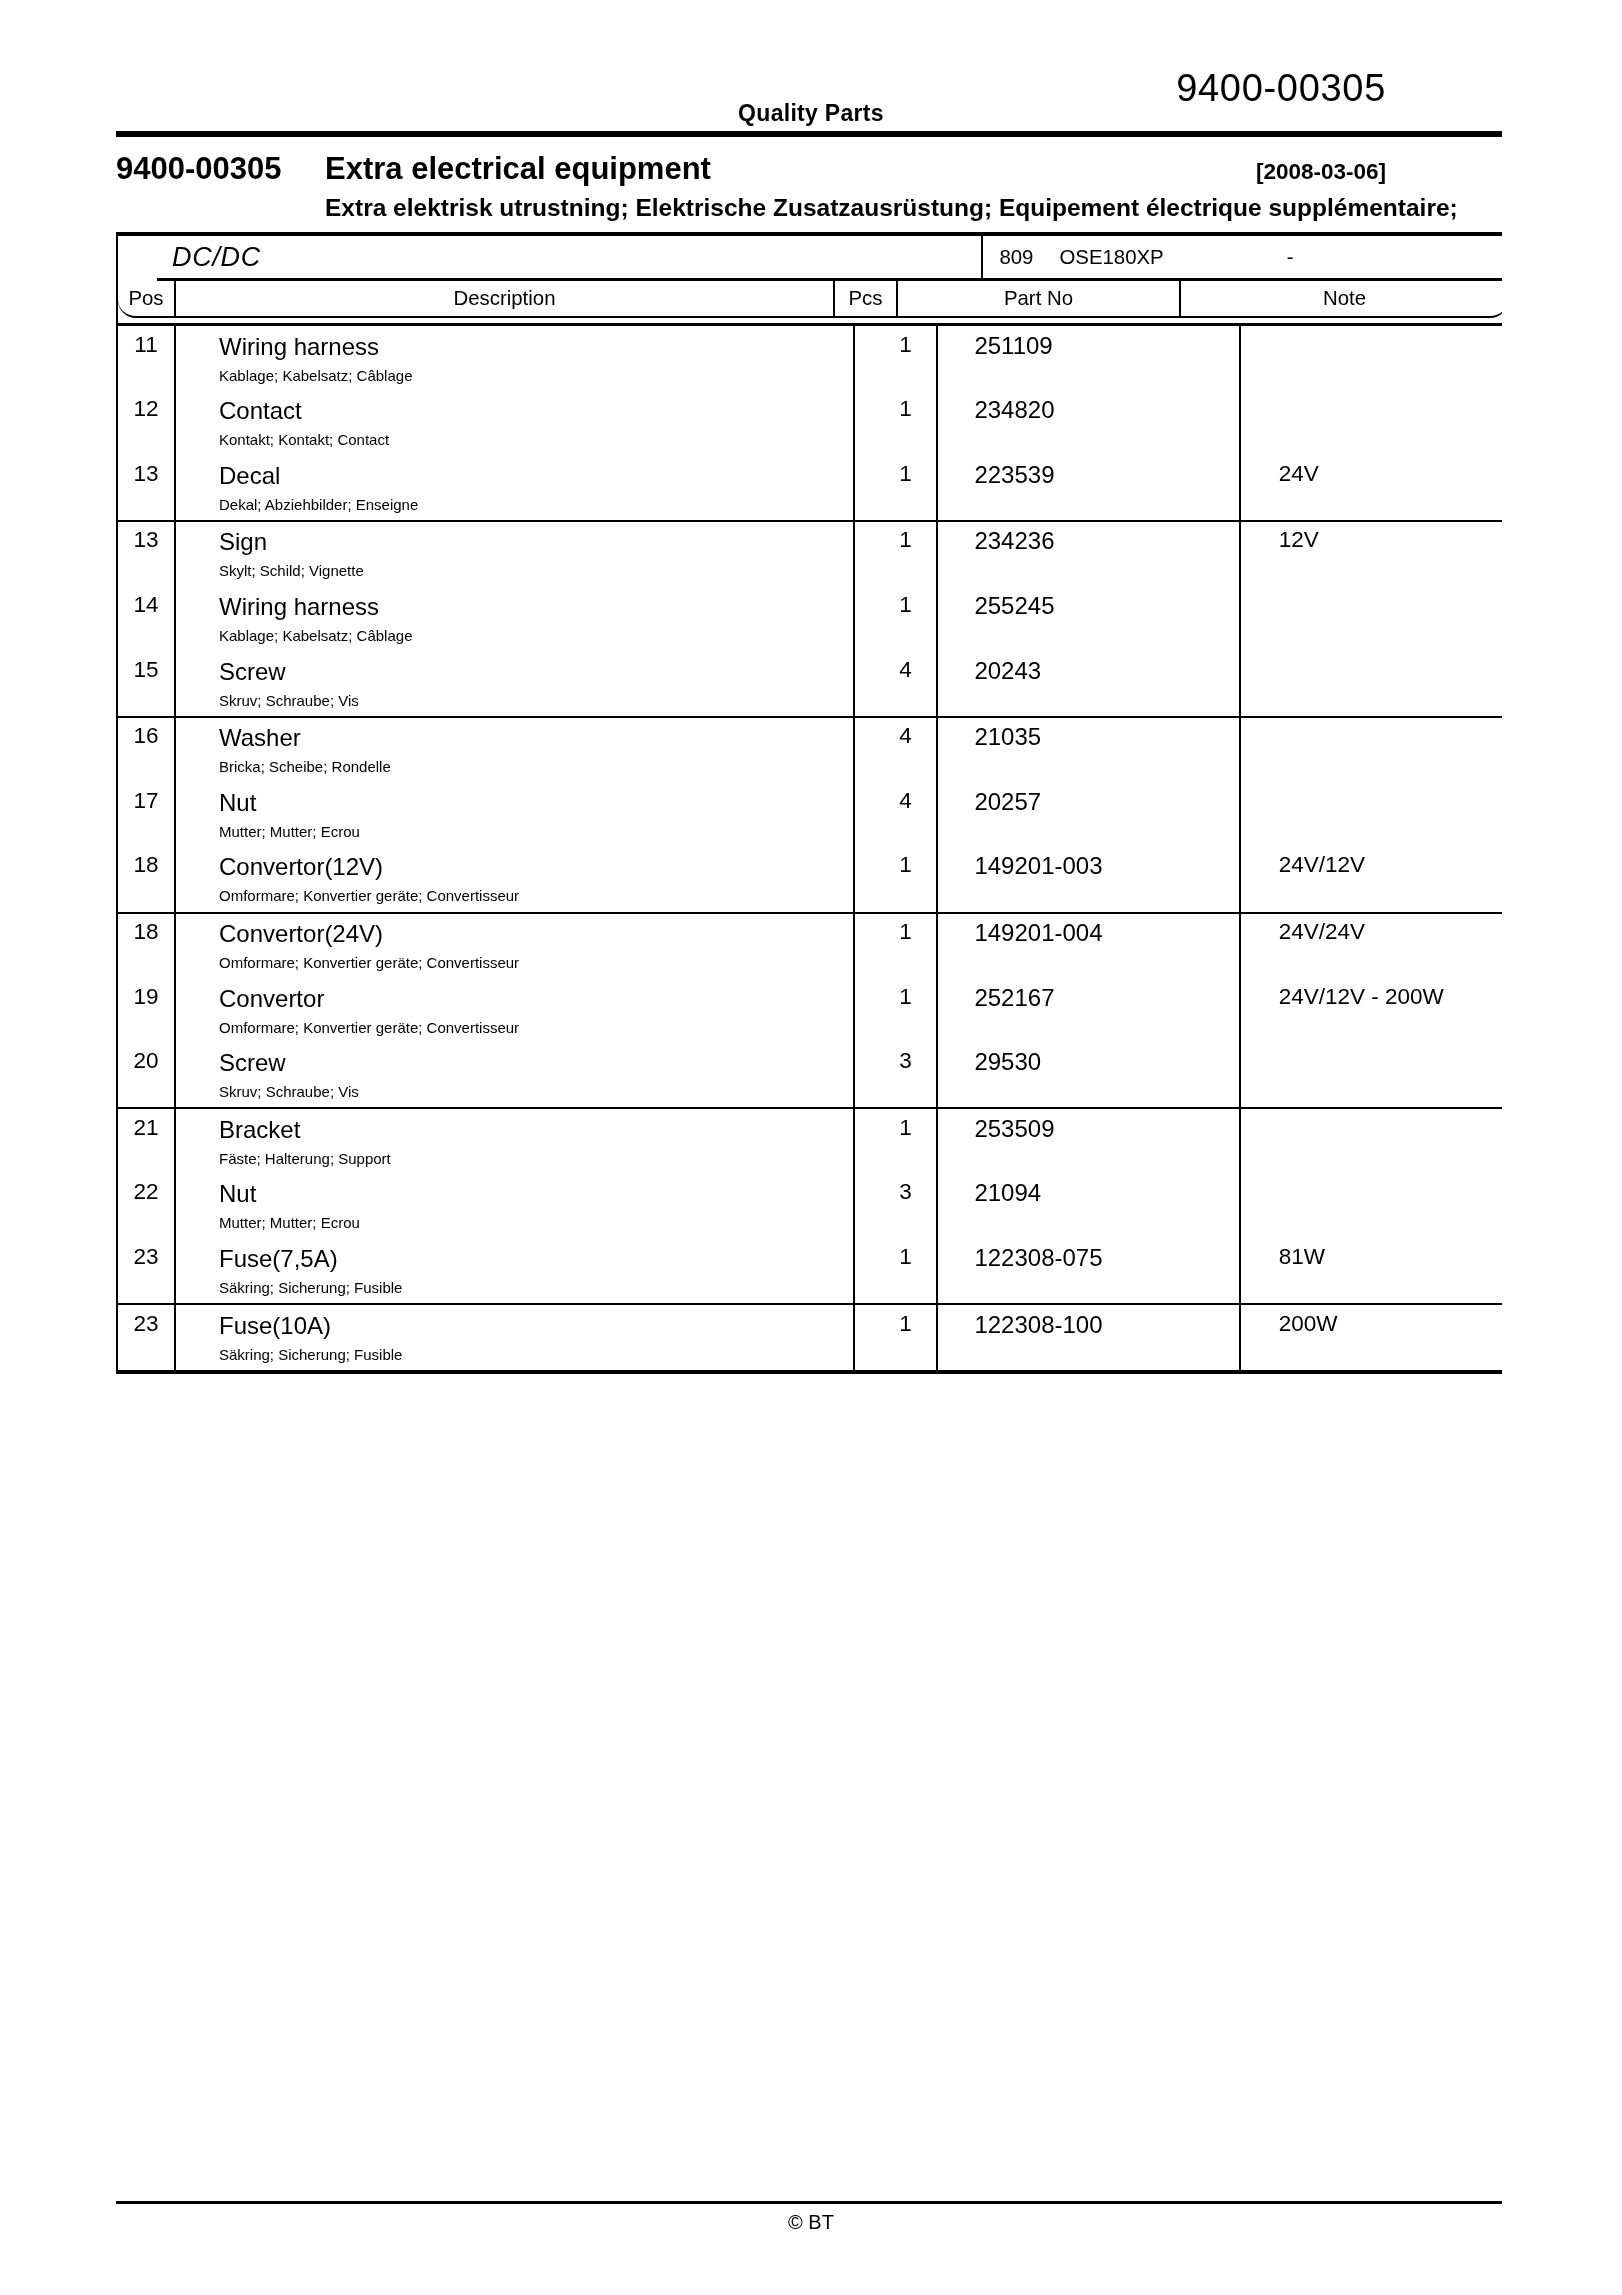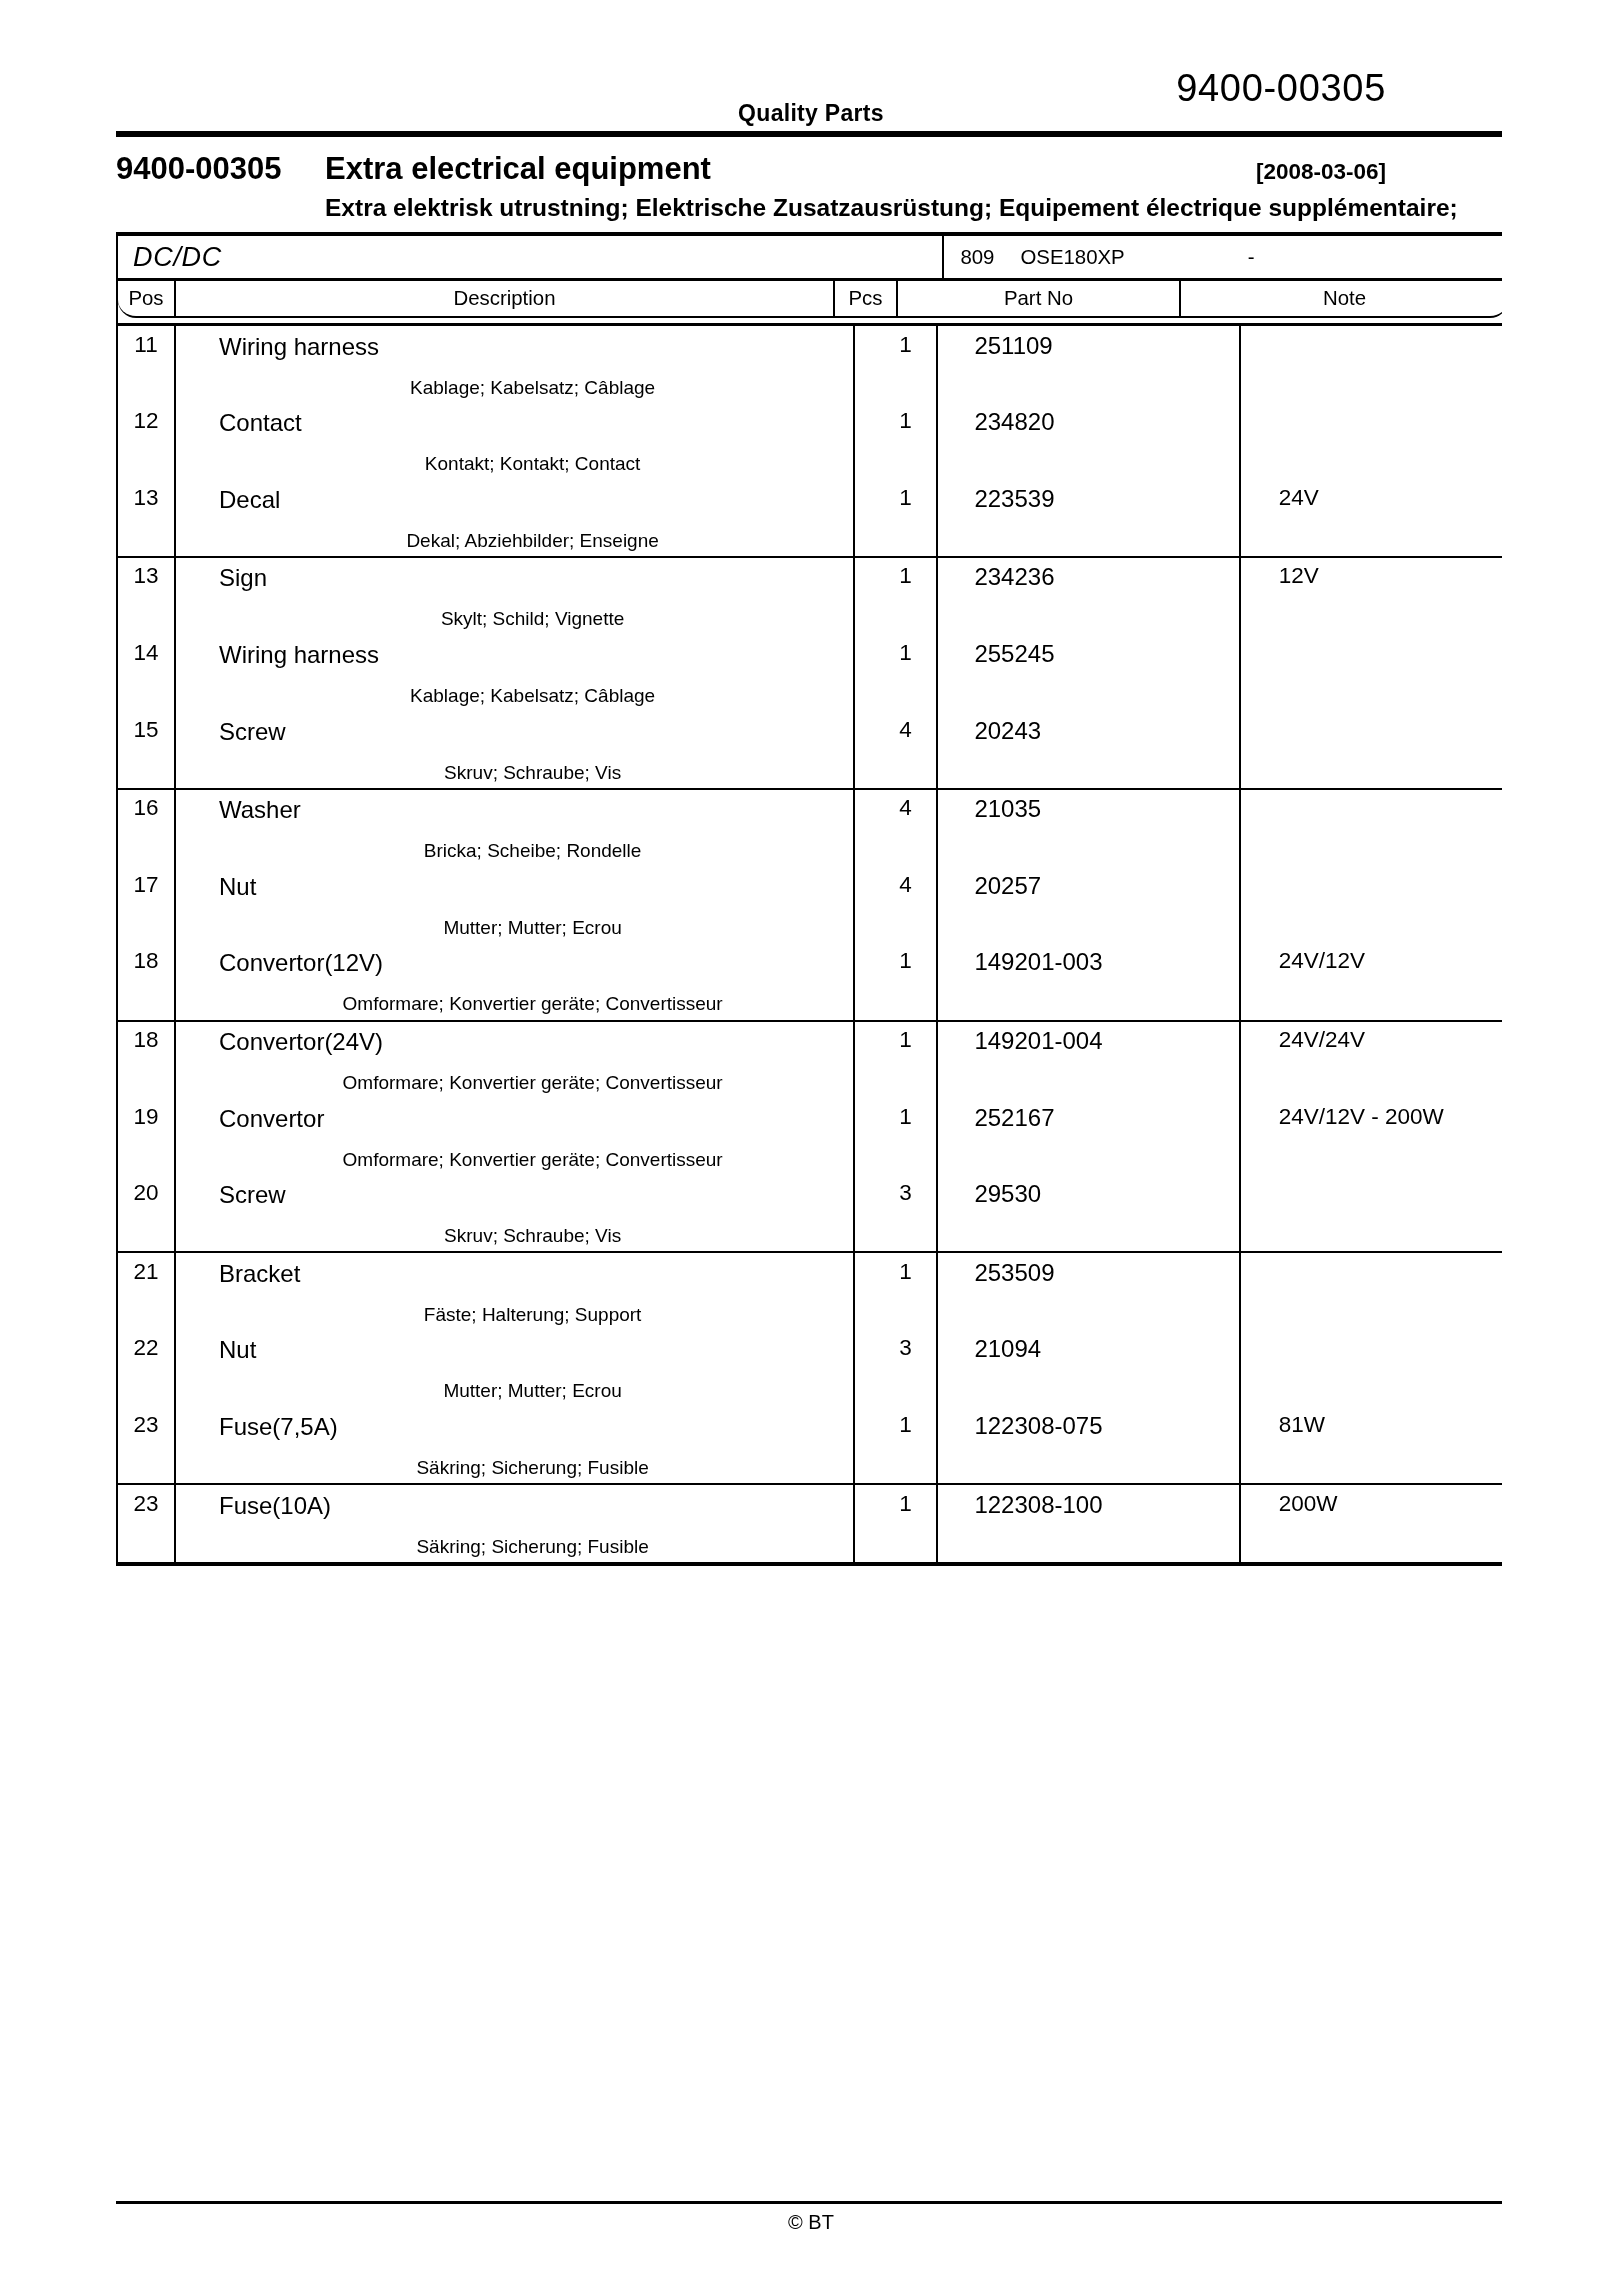--- a/index.html
+++ b/index.html
@@ -85,20 +85,21 @@
     border-top-width: 4.8px;
     border-bottom-width: 4.8px;
     box-sizing: border-box;
     background: #fff;
   }
   .band {
     display: flex;
     align-items: center;
     height: 42px;
     border-bottom: 3.4px solid #000;
+    margin-left: 39px;
   }
   .band-left {
     width: 826px;
     box-sizing: border-box;
     border-right: 2.7px solid #000;
     height: 100%;
     display: flex;
     align-items: center;
     padding-left: 15px;
   }
@@ -154,24 +155,23 @@
     padding-top: 5.5px;
   }
   .c-desc { padding: 5.5px 6.8px 4.1px 23px; }
   .desc-main {
     display: block;
     font-size: 24px;
     line-height: 29px;
   }
   .desc-sub {
     display: block;
-    font-size: 19px;
+    font-size: 15px;
     line-height: 23px;
-    margin-top: 15px;
-    text-align: center;
+    margin-top: 3px;
   }
   .c-pcs {
     text-align: center;
     font-size: 22.5px;
     padding-top: 5.5px;
   }
   .c-part {
     font-size: 24px;
     padding: 5.5px 0 0 16.4px;
   }

